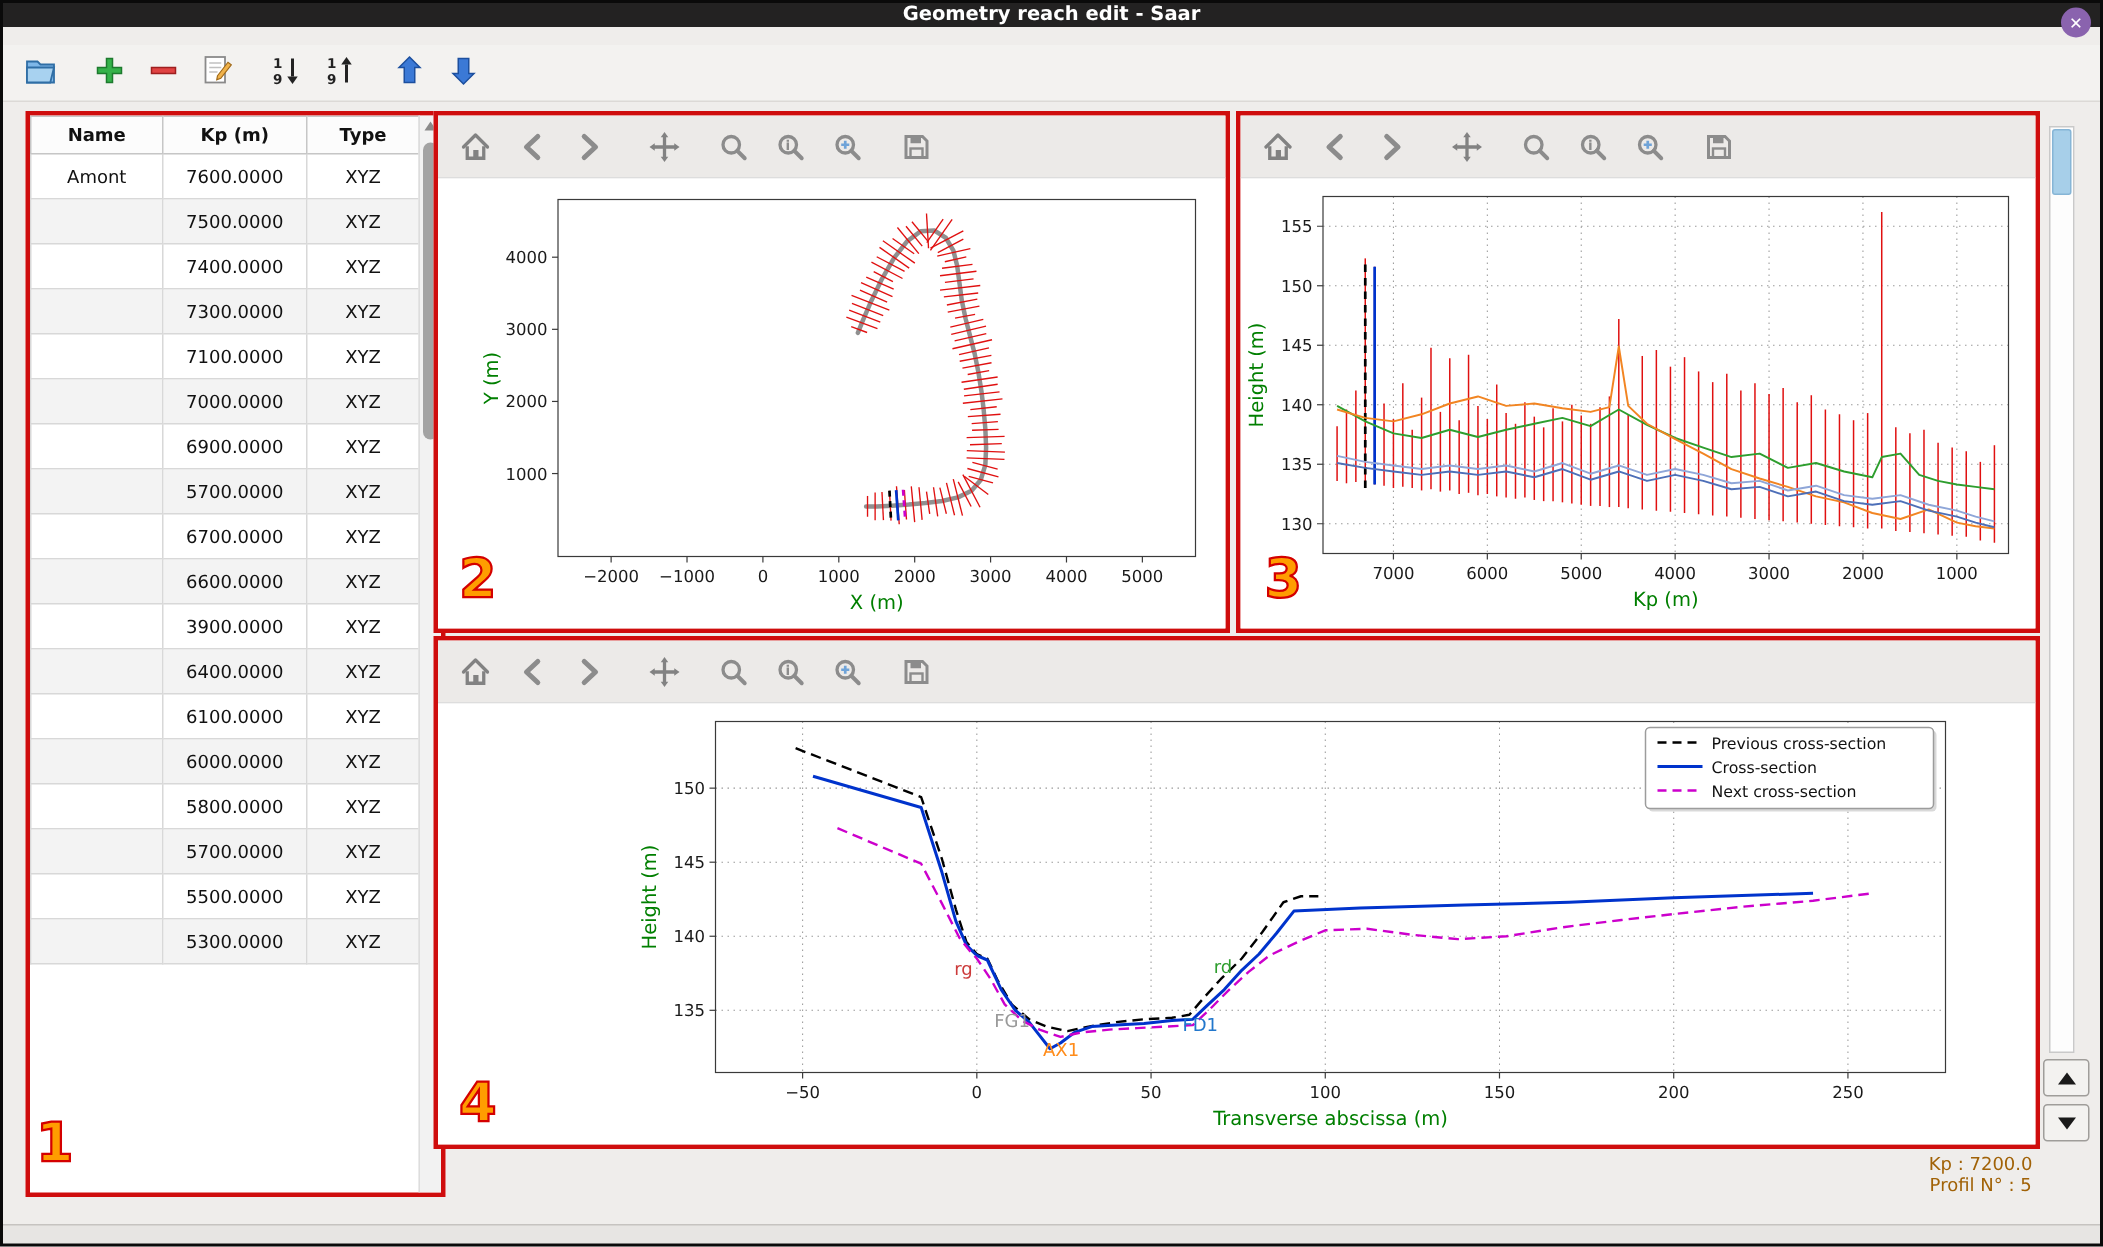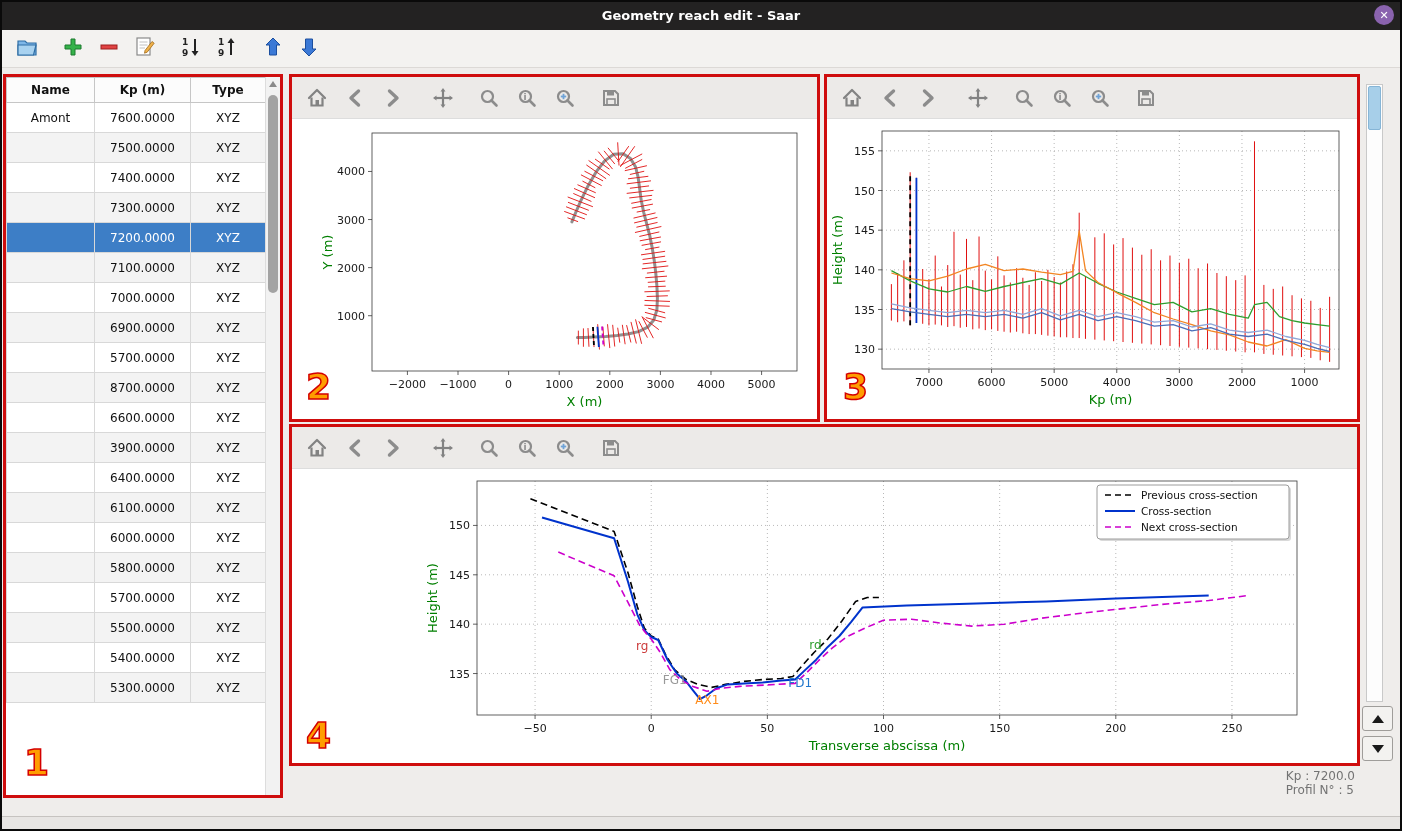--- a/index.html
+++ b/index.html
@@ -1,26 +1,26 @@
 <!DOCTYPE html>
 <html><head>
 <meta charset="utf-8">
 <style>
   *{margin:0;padding:0;box-sizing:border-box}
   html,body{width:1402px;height:831px}
   body{position:relative;font-family:"DejaVu Sans","Liberation Sans",sans-serif;background:#efedeb;overflow:hidden}
   .window-border{position:absolute;inset:0;border:2px solid #0a0a0a;pointer-events:none;z-index:60}
-  .titlebar{position:absolute;left:0;top:0;width:100%;height:30px;background:#232222;display:flex;align-items:center;justify-content:center;z-index:5}
+  .titlebar{position:absolute;left:0;top:0;width:100%;height:18px;background:#232222;display:flex;align-items:center;justify-content:center;z-index:5}
   .title{color:#fff;font-size:13px;font-weight:bold}
   .close-btn{position:absolute;right:8px;top:5px;width:20px;height:20px;border-radius:50%;background:#8a63ae;color:#fff;font-size:11px;display:flex;align-items:center;justify-content:center;cursor:pointer}
   .toolbar{position:absolute;left:0;top:30px;width:100%;height:38px;background:#f3f2f0;border-bottom:1px solid #dcd9d6;display:flex;align-items:center;padding-left:12px}
   .tbtn{width:30px;height:30px;display:flex;align-items:center;justify-content:center;border-radius:3px;margin-right:6px}
   .tbtn.gap{margin-left:10px}
   .panel{position:absolute;border:3px solid #cf0d0d;background:#fff;overflow:hidden}
-  #panel-table{left:3px;top:74px;width:280px;height:724px}
+  #panel-table{left:17px;top:74px;width:280px;height:724px}
   #panel-plan{left:289px;top:74px;width:531px;height:348px}
   #panel-profile{left:824px;top:74px;width:536px;height:348px}
   #panel-cross{left:289px;top:424px;width:1071px;height:342px}
   .plot-toolbar{height:42px;display:flex;align-items:center;padding-left:10px;background:#eceae8;border-bottom:1px solid #ddd}
   .ptool{width:30px;height:30px;display:flex;align-items:center;justify-content:center;border-radius:4px;margin-right:8px}
   .plot-toolbar .ptool:nth-child(4){margin-left:12px}
   .plot-toolbar .ptool:nth-child(5){margin-left:8px}
   .plot-toolbar .ptool:nth-child(8){margin-left:8px}
   svg.plot{display:block;background:#fff}
   table{border-collapse:collapse;width:259px;font-size:12px;table-layout:fixed}
@@ -31,21 +31,21 @@
   .tscroll{position:absolute;right:0;top:0;width:15px;height:100%;background:#f2f2f2;border-left:1px solid #ddd}
   .tarrow{position:absolute;top:4px;left:3px;width:0;height:0;border-left:4px solid transparent;border-right:4px solid transparent;border-bottom:6px solid #8a8a8a}
   .tthumb{position:absolute;left:2px;top:18px;width:10px;height:198px;background:#a3a3a3;border-radius:5px}
   .annotation{position:absolute;font-size:36px;font-weight:bold;color:#ff9d00;-webkit-text-stroke:1.5px #d40000;z-index:40}
   .vscroll{position:absolute;left:1366px;top:84px;width:17px;height:618px;background:#fdfdfd;border:1px solid #c9c9c9}
   .vthumb{margin:1px;height:44px;background:#a7cfe9;border:1px solid #86b5d6;border-radius:2px}
   .nav-buttons{position:absolute;left:1362px;top:706px;width:31px}
   .navbtn{width:31px;height:25px;background:#f3f2f0;border:1px solid #9f9d9a;border-radius:3px;margin-bottom:5px;display:flex;align-items:center;justify-content:center}
   .tri-up{width:0;height:0;border-left:6px solid transparent;border-right:6px solid transparent;border-bottom:8px solid #1a1a1a}
   .tri-down{width:0;height:0;border-left:6px solid transparent;border-right:6px solid transparent;border-top:8px solid #1a1a1a}
-  .status{position:absolute;right:47px;top:769px;text-align:left;font-size:12px;line-height:14px;color:#737373}
+  .status{position:absolute;right:47px;top:769px;text-align:center;font-size:12px;line-height:14px;color:#a16207}
   .statusbar{position:absolute;left:2px;right:2px;bottom:2px;height:13px;background:#e7e5e3;border-top:1px solid #c6c3c0}
 </style>
 </head>
 <body>
 
 <div class="app">
 
   <div class="titlebar">
     <span class="title">Geometry reach edit - Saar</span>
     <div class="close-btn">
@@ -135,25 +135,20 @@
           <tr>
             <td></td>
             <td>7400.0000</td>
             <td>XYZ</td>
           </tr>
           <tr>
             <td></td>
             <td>7300.0000</td>
             <td>XYZ</td>
           </tr>
-          <tr class="selected">
-            <td></td>
-            <td>7200.0000</td>
-            <td>XYZ</td>
-          </tr>
           <tr>
             <td></td>
             <td>7100.0000</td>
             <td>XYZ</td>
           </tr>
           <tr>
             <td></td>
             <td>7000.0000</td>
             <td>XYZ</td>
           </tr>
@@ -162,21 +157,21 @@
             <td>6900.0000</td>
             <td>XYZ</td>
           </tr>
           <tr>
             <td></td>
             <td>5700.0000</td>
             <td>XYZ</td>
           </tr>
           <tr>
             <td></td>
-            <td>8700.0000</td>
+            <td>6700.0000</td>
             <td>XYZ</td>
           </tr>
           <tr>
             <td></td>
             <td>6600.0000</td>
             <td>XYZ</td>
           </tr>
           <tr>
             <td></td>
             <td>3900.0000</td>
@@ -203,25 +198,20 @@
             <td>XYZ</td>
           </tr>
           <tr>
             <td></td>
             <td>5700.0000</td>
             <td>XYZ</td>
           </tr>
           <tr>
             <td></td>
             <td>5500.0000</td>
-            <td>XYZ</td>
-          </tr>
-          <tr>
-            <td></td>
-            <td>5400.0000</td>
             <td>XYZ</td>
           </tr>
           <tr>
             <td></td>
             <td>5300.0000</td>
             <td>XYZ</td>
           </tr>
         </tbody>
     </table>
     <div class="tscroll">

